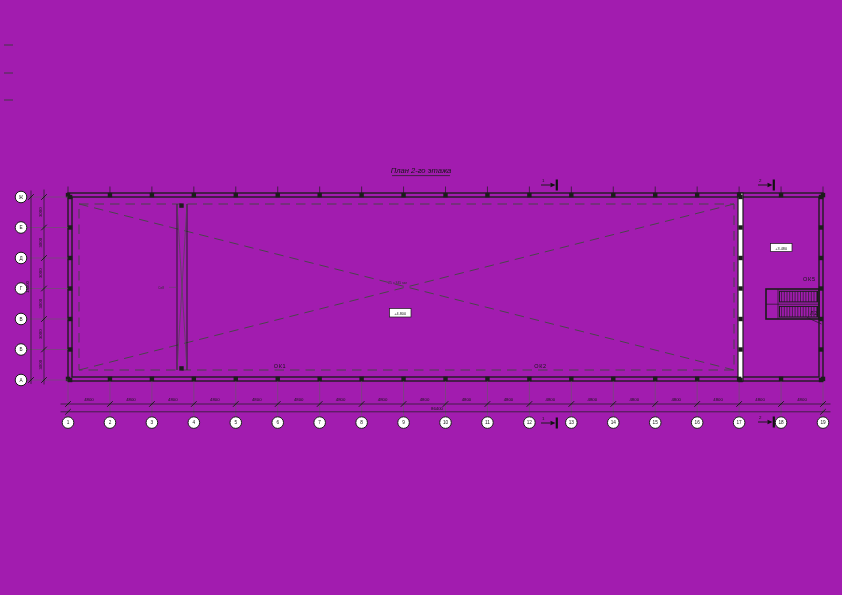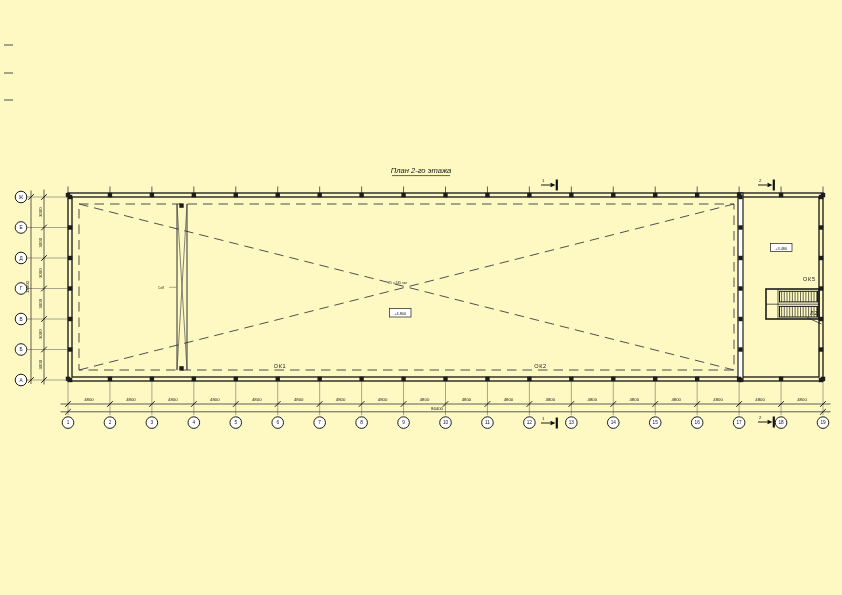--- a/index.html
+++ b/index.html
@@ -1,16 +1,16 @@
 <!DOCTYPE html>
 <html><head>
 <meta charset="utf-8">
 <style>
   html,body{margin:0;padding:0;background:#ffffff;}
-  .page{width:842px;height:595px;position:relative;background:#fef9c3;overflow:hidden;}
+  .page{width:842px;height:595px;position:relative;background:#a21caf;overflow:hidden;}
   svg{display:block;}
   text{font-family:"Liberation Sans","DejaVu Sans",sans-serif;fill:#161616;}
   .title{font-size:7.6px;font-style:italic;text-anchor:middle;}
   .bub{font-size:4.7px;text-anchor:middle;}
   .dim{font-size:4.3px;}
   .mid{text-anchor:middle;}
   .note{font-size:3.4px;text-anchor:middle;fill:#333;}
   .lvl{font-size:3.8px;text-anchor:middle;}
   .mark{font-size:5.5px;letter-spacing:.7px;}
   .markm{font-size:5.5px;letter-spacing:.7px;text-anchor:middle;}

